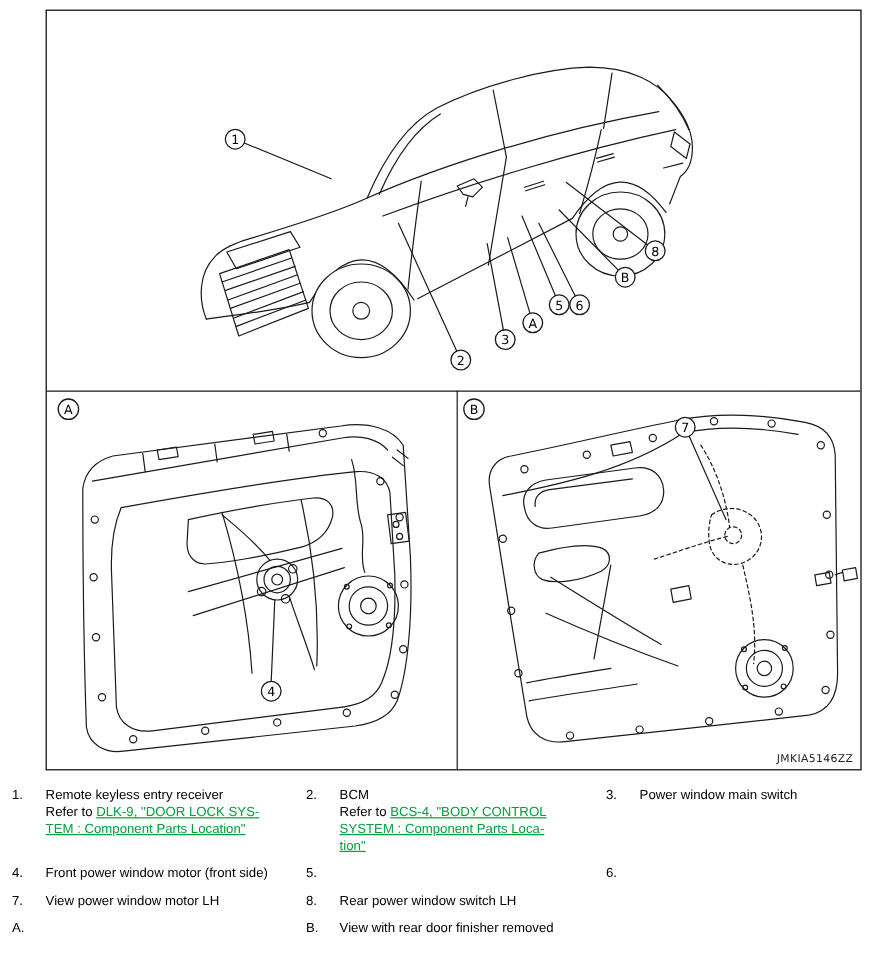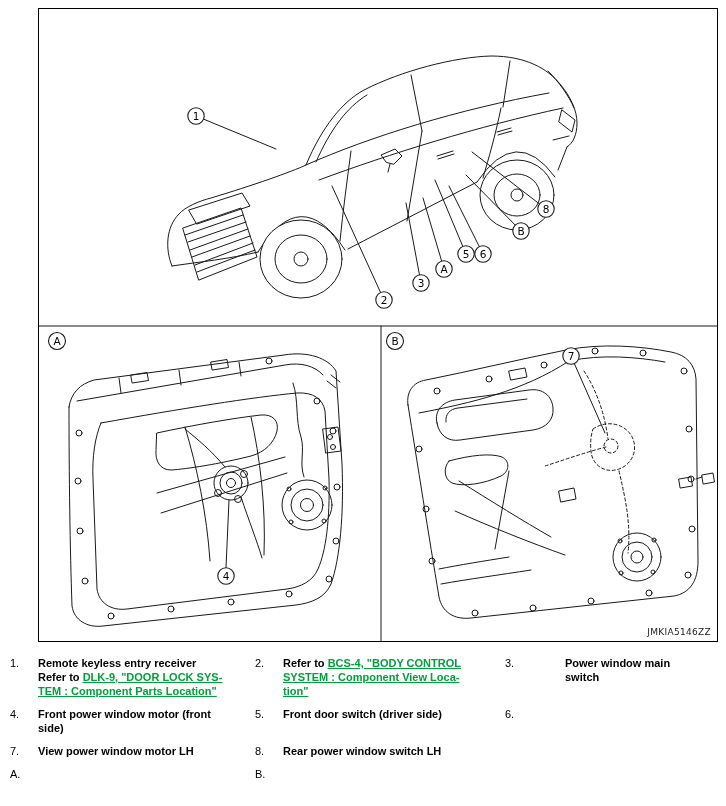--- a/index.html
+++ b/index.html
@@ -31,24 +31,24 @@
   .legend {
     position:absolute; left:10px; top:656px; width:708px;
     font-size:11px; line-height:14px;
   }
   .lrow { display:flex; align-items:flex-start; margin-bottom:9px; }
   .lcell { display:flex; }
   .w1 { width:245px; }
   .w2 { width:250px; }
   .w3 { width:211px; }
   .lnum { width:28px; flex:none; }
-  .ltxt { flex:1;font-weight:bold; }
+  .ltxt { flex:1; }
   .w1 .ltxt { padding-right:30px; }
   .w2 .ltxt { padding-right:40px; }
-  .w3 .ltxt { padding-right:12px;margin-left:32px; }
+  .w3 .ltxt { padding-right:12px; }
   .lnk { color:var(--link-green,#00A03C); text-decoration:underline; cursor:pointer; }
 </style>
 </head>
 <body>
 
 <div class="page">
 
   <div class="figure-box">
     <svg width="678" height="632" viewBox="0 0 678 632">
 
@@ -265,37 +265,37 @@
       <div class="lcell w1">
         <span class="lnum">1.</span>
         <div class="ltxt">
           <div>Remote keyless entry receiver</div>
           <div><span>Refer to </span><span class="lnk"><span>DLK-9, "DOOR LOCK SYS-</span><br><span>TEM : Component Parts Location"</span></span></div>
         </div>
       </div>
       <div class="lcell w2">
         <span class="lnum">2.</span>
         <div class="ltxt">
-          <div><span>Refer to </span><span class="lnk"><span>BCS-4, "BODY CONTROL</span><br><span>SYSTEM : Component View Loca-</span><br><span>tion"</span></span></div>
+          <div>BCM</div>
+          <div><span>Refer to </span><span class="lnk"><span>BCS-4, "BODY CONTROL</span><br><span>SYSTEM : Component Parts Loca-</span><br><span>tion"</span></span></div>
         </div>
       </div>
       <div class="lcell w3">
         <span class="lnum">3.</span>
         <div class="ltxt">Power window main switch</div>
       </div>
     </div>
 
     <div class="lrow">
       <div class="lcell w1">
         <span class="lnum">4.</span>
         <div class="ltxt">Front power window motor (front side)</div>
       </div>
       <div class="lcell w2">
         <span class="lnum">5.</span>
-        <div class="ltxt">Front door switch (driver side)</div>
       </div>
       <div class="lcell w3">
         <span class="lnum">6.</span>
       </div>
     </div>
 
     <div class="lrow">
       <div class="lcell w1">
         <span class="lnum">7.</span>
         <div class="ltxt">View power window motor LH</div>
@@ -306,18 +306,19 @@
       </div>
       <div class="lcell w3"></div>
     </div>
 
     <div class="lrow">
       <div class="lcell w1">
         <span class="lnum">A.</span>
       </div>
       <div class="lcell w2">
         <span class="lnum">B.</span>
+        <div class="ltxt">View with rear door finisher removed</div>
       </div>
       <div class="lcell w3"></div>
     </div>
 
   </div>
 </div>
 
 </body></html>

